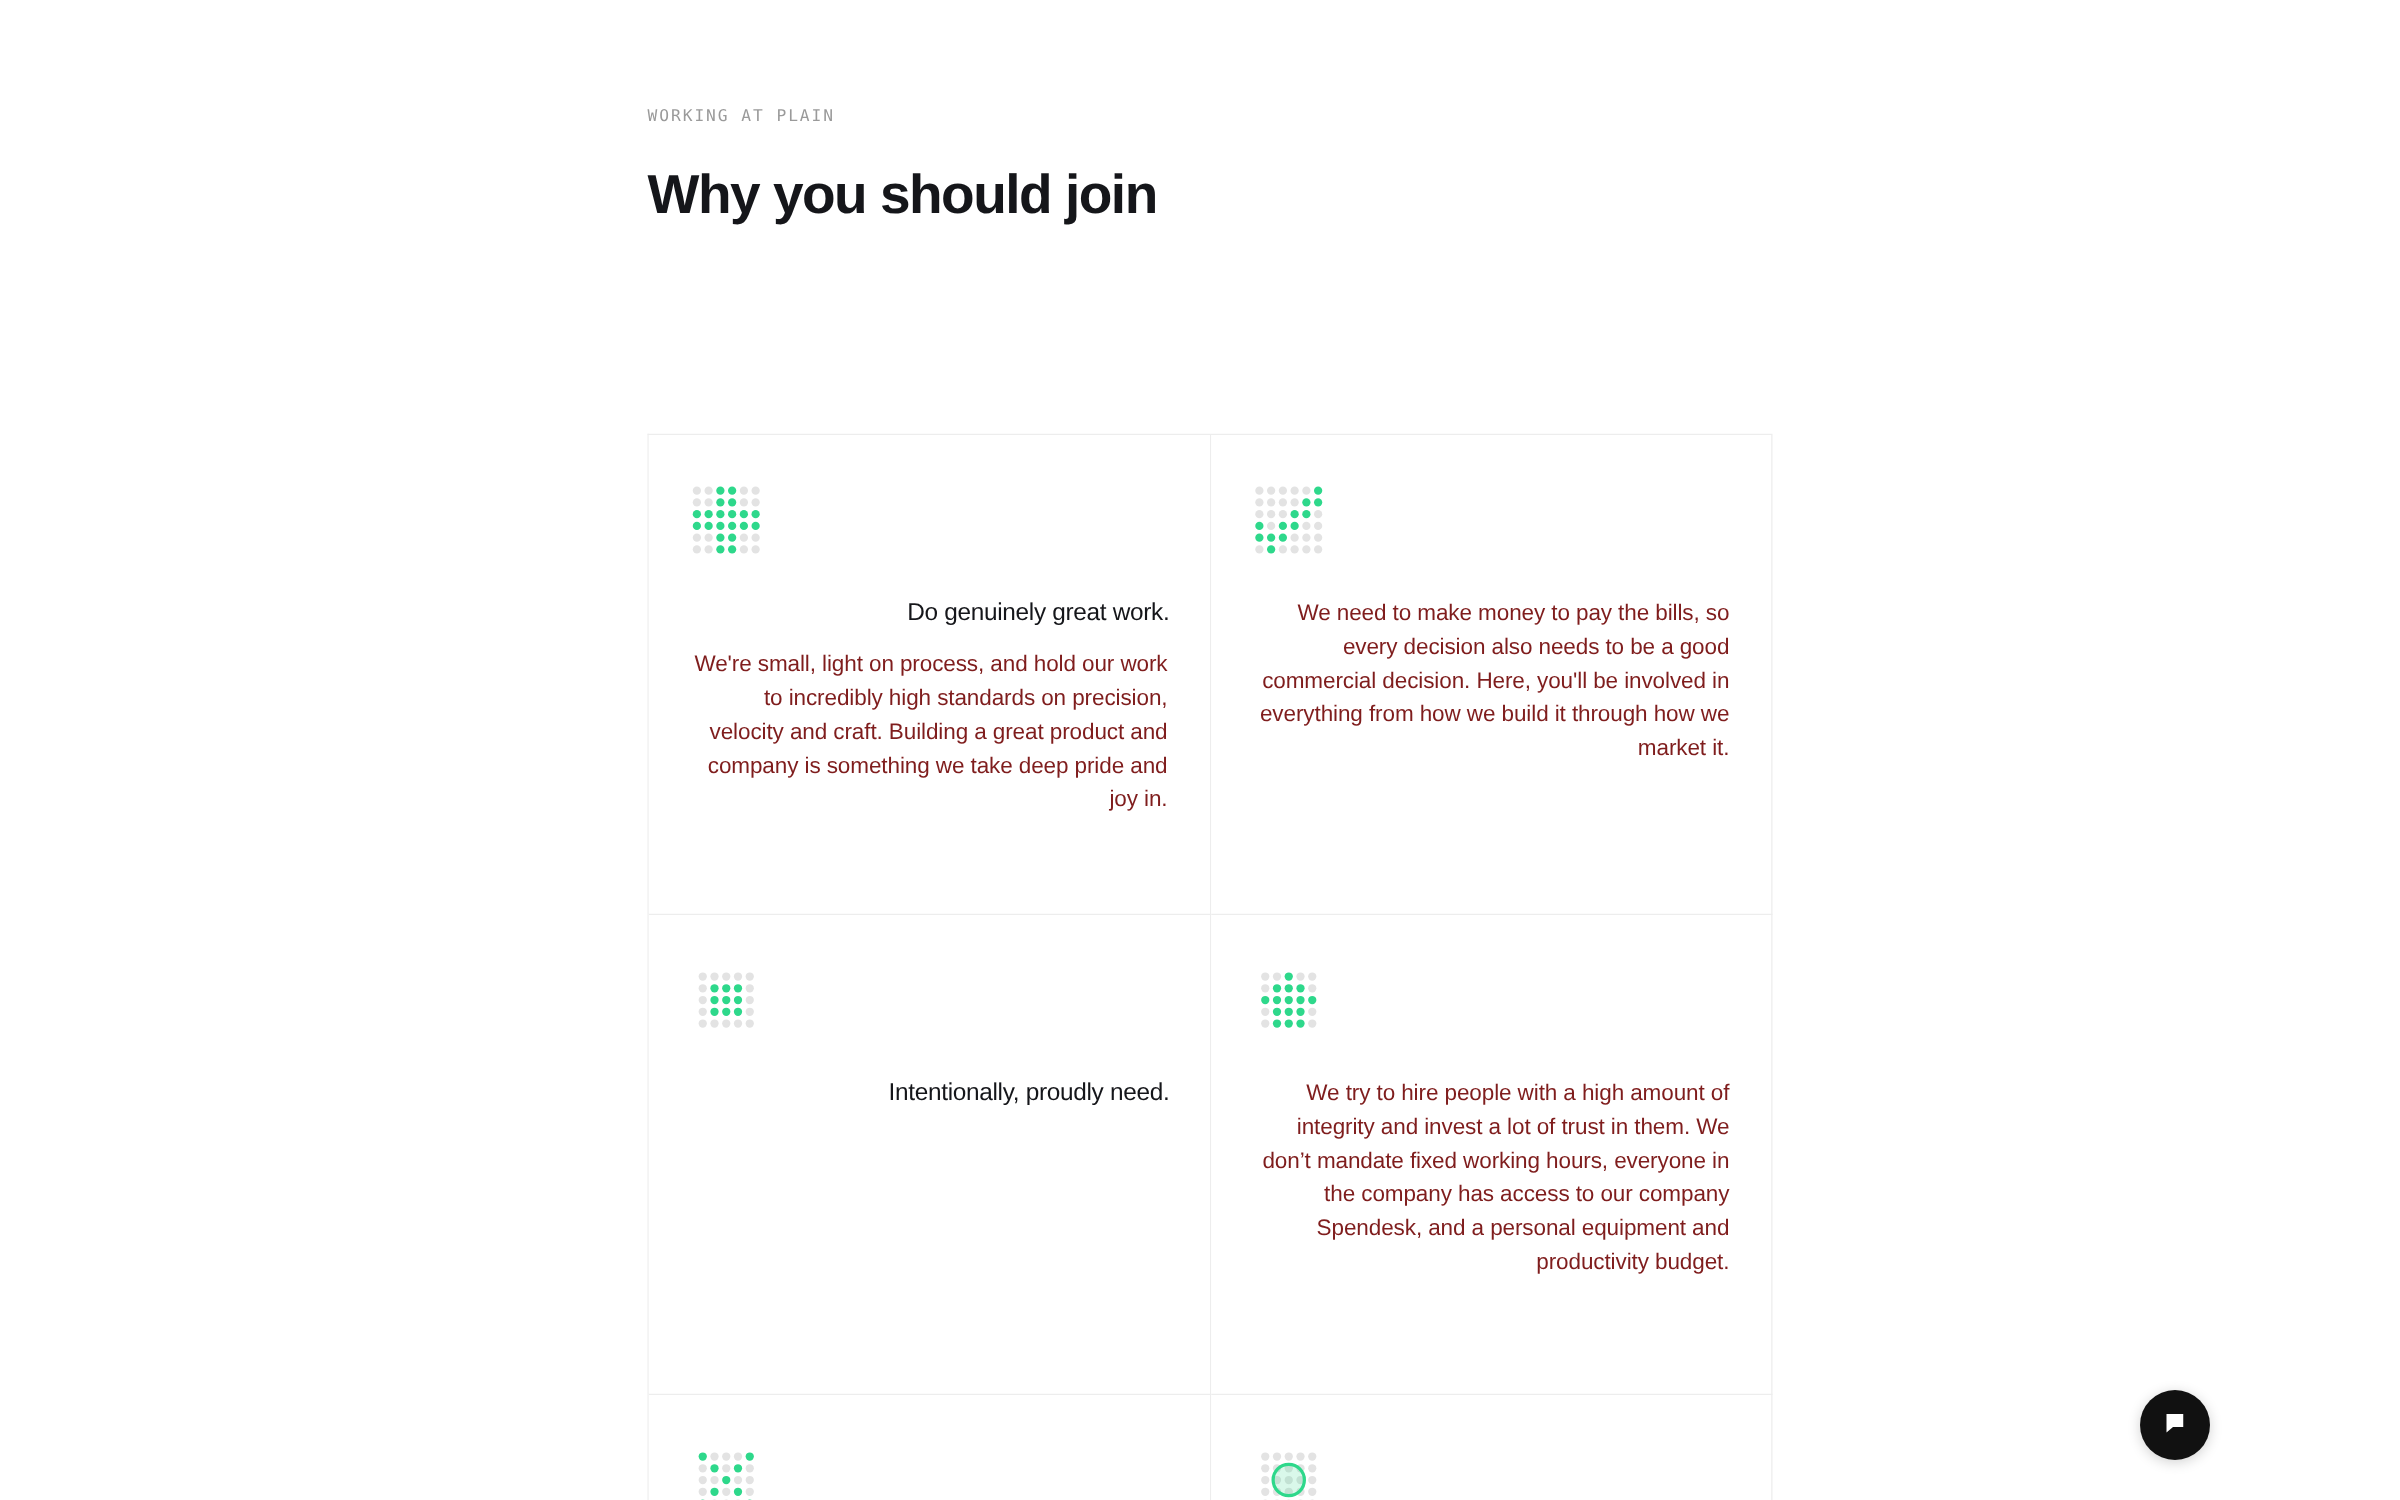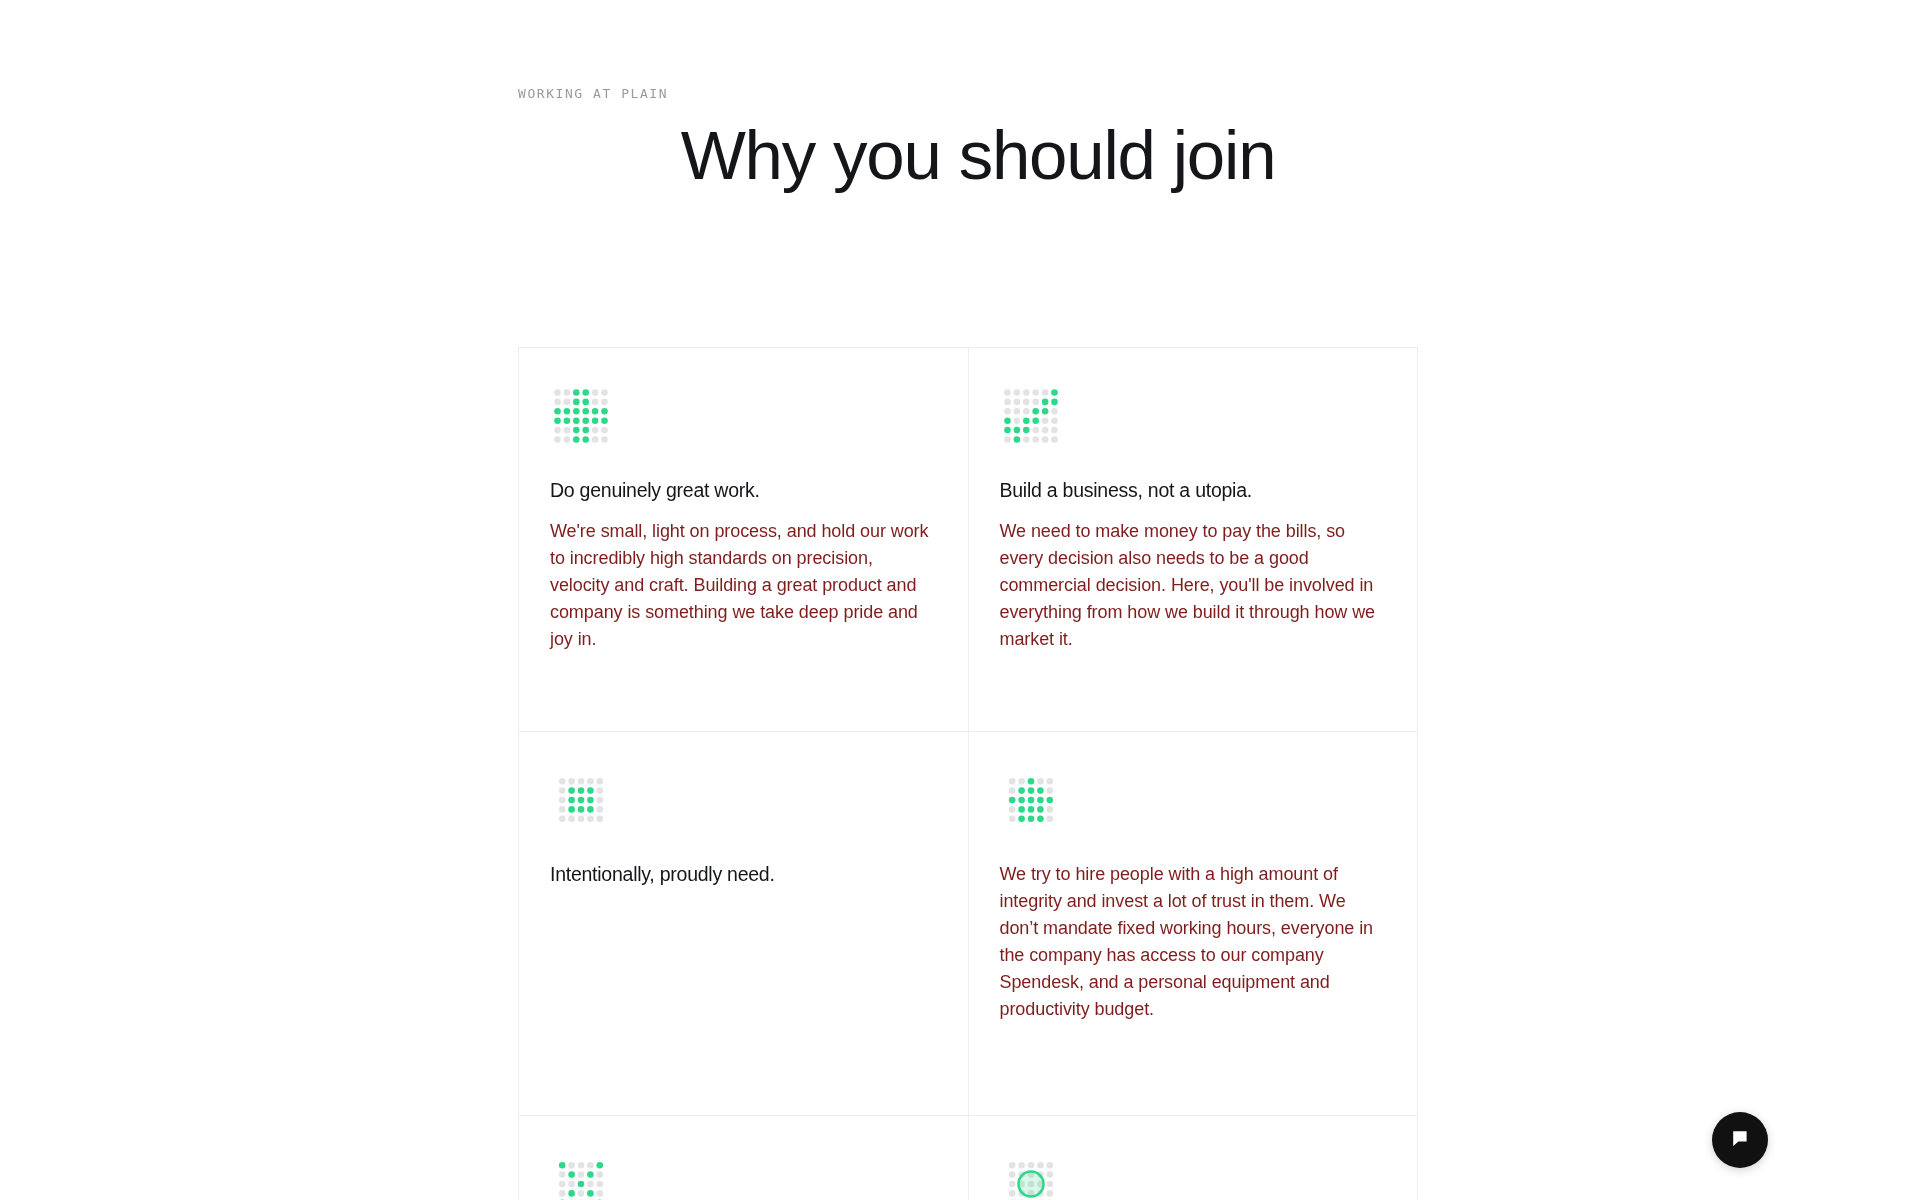--- a/index.html
+++ b/index.html
@@ -36,26 +36,25 @@
     color: #9a9a9a;
     text-transform: uppercase;
     white-space: nowrap;
   }
 
   .title-block {
     margin-top: 20px;
   }
 
   .title-line {
-    font-size: 69px;
+    font-size: 44px;
     line-height: 67px;
-    font-weight: 400;
+    font-weight: 700;
     letter-spacing: -1.2px;
     white-space: nowrap;
-    text-align: center;
   }
 
   .title-line.primary { color: #15161a; }
   .title-line.secondary { color: #9e9e9e; }
 
   
   .grid {
     position: absolute;
     left: 518px;
     top: 347px;
@@ -65,20 +64,21 @@
     display: grid;
     grid-template-columns: 1fr 1fr;
   }
 
   .card {
     border-right: 1px solid #ededed;
     border-bottom: 1px solid #ededed;
     padding: 37px 32px 38px 31px;
     min-height: 384px;
     background: #ffffff;
+    text-align: right;
   }
 
   .card-icon {
     width: 62px;
     height: 62px;
     margin-bottom: 30px;
     display: block;
   }
 
   .card-title {
@@ -196,21 +196,21 @@
             <circle cx="26.30" cy="45.10" r="3.3" fill="#2ed88b"></circle>
             <circle cx="35.70" cy="45.10" r="3.3" fill="#e3e3e3"></circle>
             <circle cx="45.10" cy="45.10" r="3.3" fill="#e3e3e3"></circle>
             <circle cx="54.50" cy="45.10" r="3.3" fill="#e3e3e3"></circle>
             <circle cx="7.50" cy="54.50" r="3.3" fill="#e3e3e3"></circle>
             <circle cx="16.90" cy="54.50" r="3.3" fill="#2ed88b"></circle>
             <circle cx="26.30" cy="54.50" r="3.3" fill="#e3e3e3"></circle>
             <circle cx="35.70" cy="54.50" r="3.3" fill="#e3e3e3"></circle>
             <circle cx="45.10" cy="54.50" r="3.3" fill="#e3e3e3"></circle>
             <circle cx="54.50" cy="54.50" r="3.3" fill="#e3e3e3"></circle>
-          </svg></span><div class="card-title">Build a business, not a utopia.</div><div class="card-body">We need to make money to pay the bills, so every decision also needs to be a good commercial decision. Here, you'll be involved in everything from how we build it through how we market it.</div></div>
+          </svg></span><div class="card-body">We need to make money to pay the bills, so every decision also needs to be a good commercial decision. Here, you'll be involved in everything from how we build it through how we market it.</div></div>
       <div class="card"><span><svg class="card-icon" viewBox="0 0 62 62" width="62" height="62" aria-hidden="true">
             <circle cx="12.20" cy="12.20" r="3.3" fill="#e3e3e3"></circle>
             <circle cx="21.60" cy="12.20" r="3.3" fill="#e3e3e3"></circle>
             <circle cx="31.00" cy="12.20" r="3.3" fill="#e3e3e3"></circle>
             <circle cx="40.40" cy="12.20" r="3.3" fill="#e3e3e3"></circle>
             <circle cx="49.80" cy="12.20" r="3.3" fill="#e3e3e3"></circle>
             <circle cx="12.20" cy="21.60" r="3.3" fill="#e3e3e3"></circle>
             <circle cx="21.60" cy="21.60" r="3.3" fill="#2ed88b"></circle>
             <circle cx="31.00" cy="21.60" r="3.3" fill="#2ed88b"></circle>
             <circle cx="40.40" cy="21.60" r="3.3" fill="#2ed88b"></circle>

